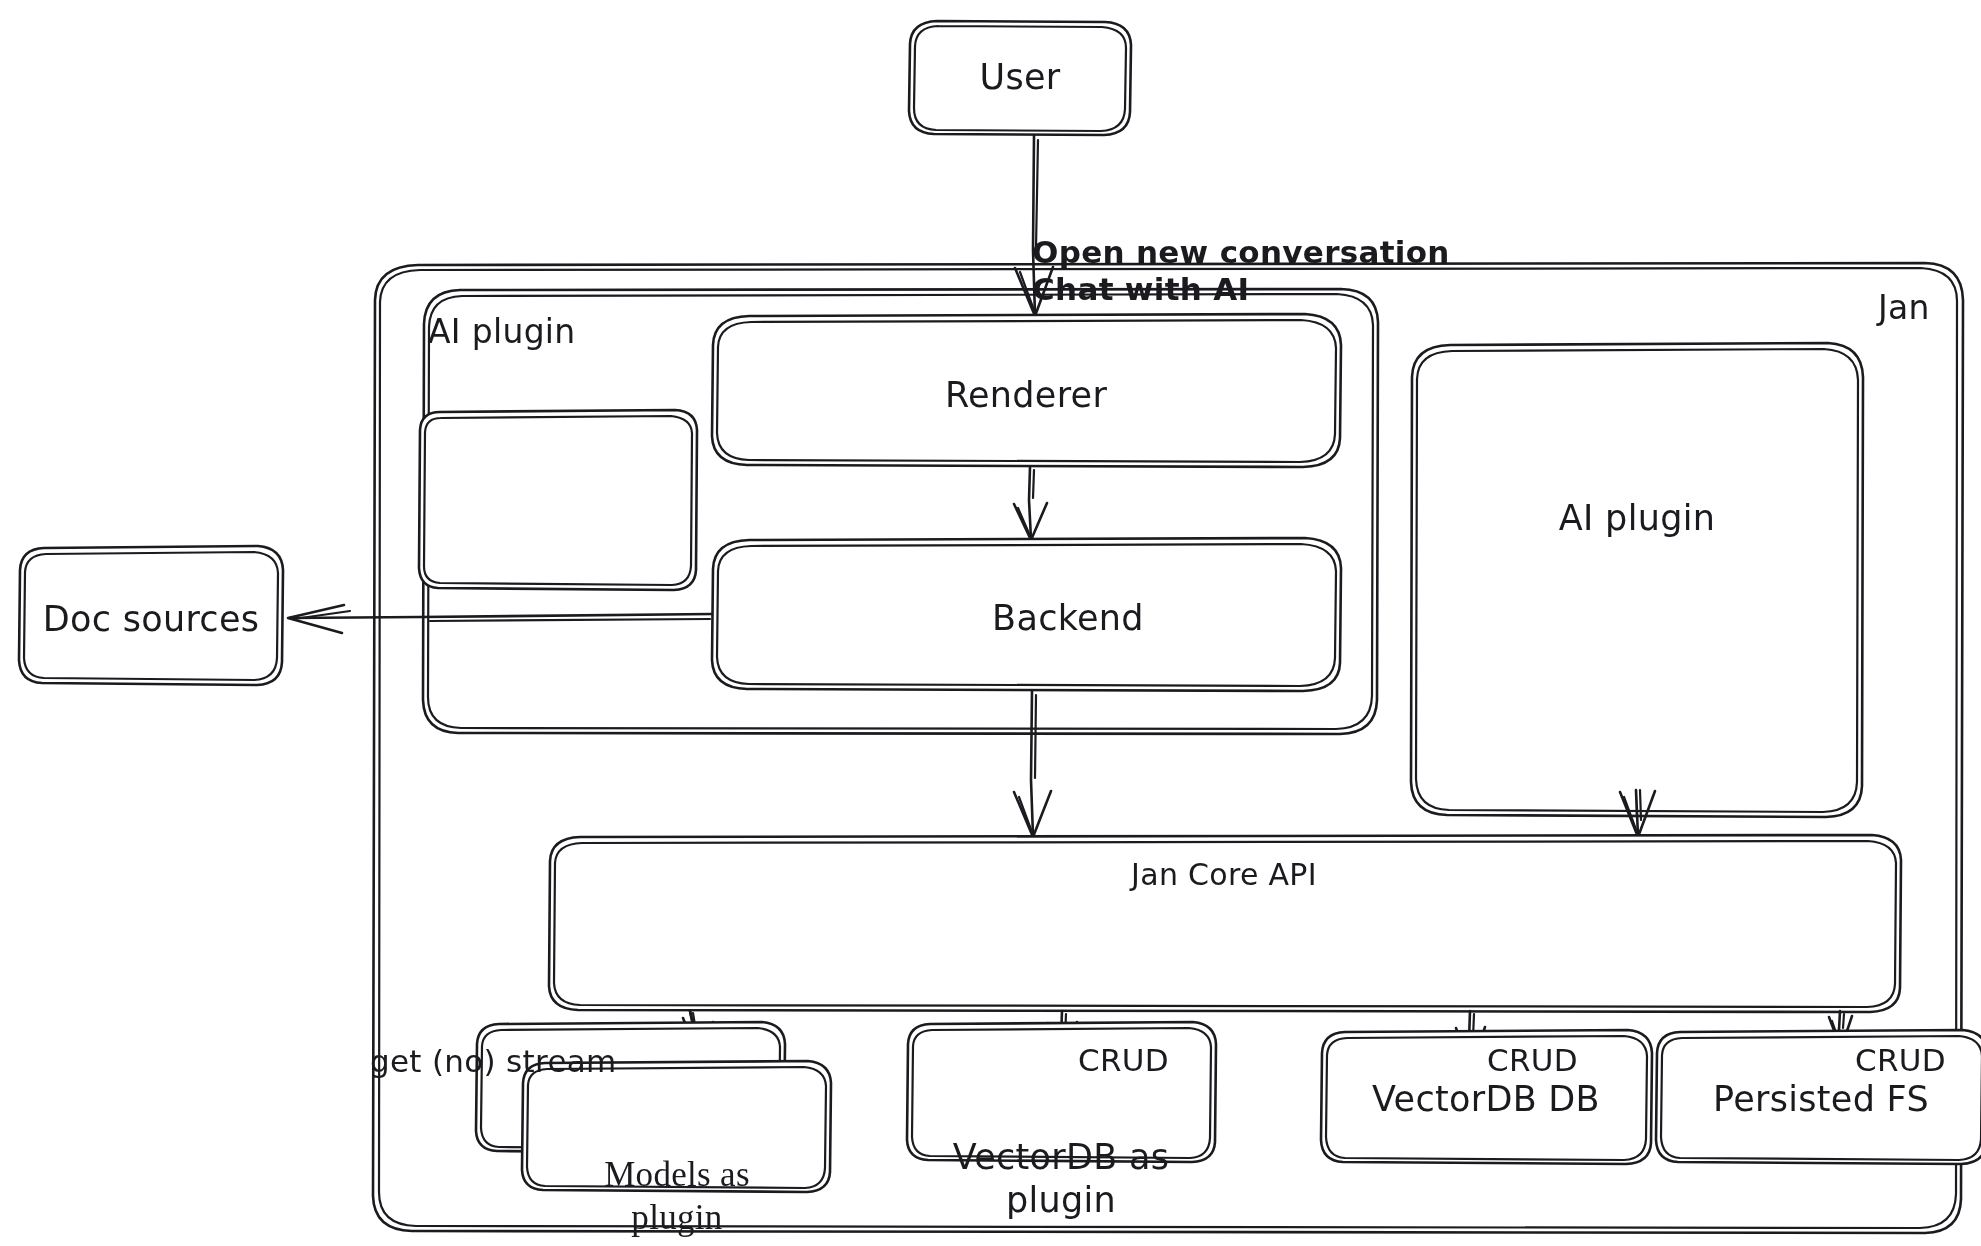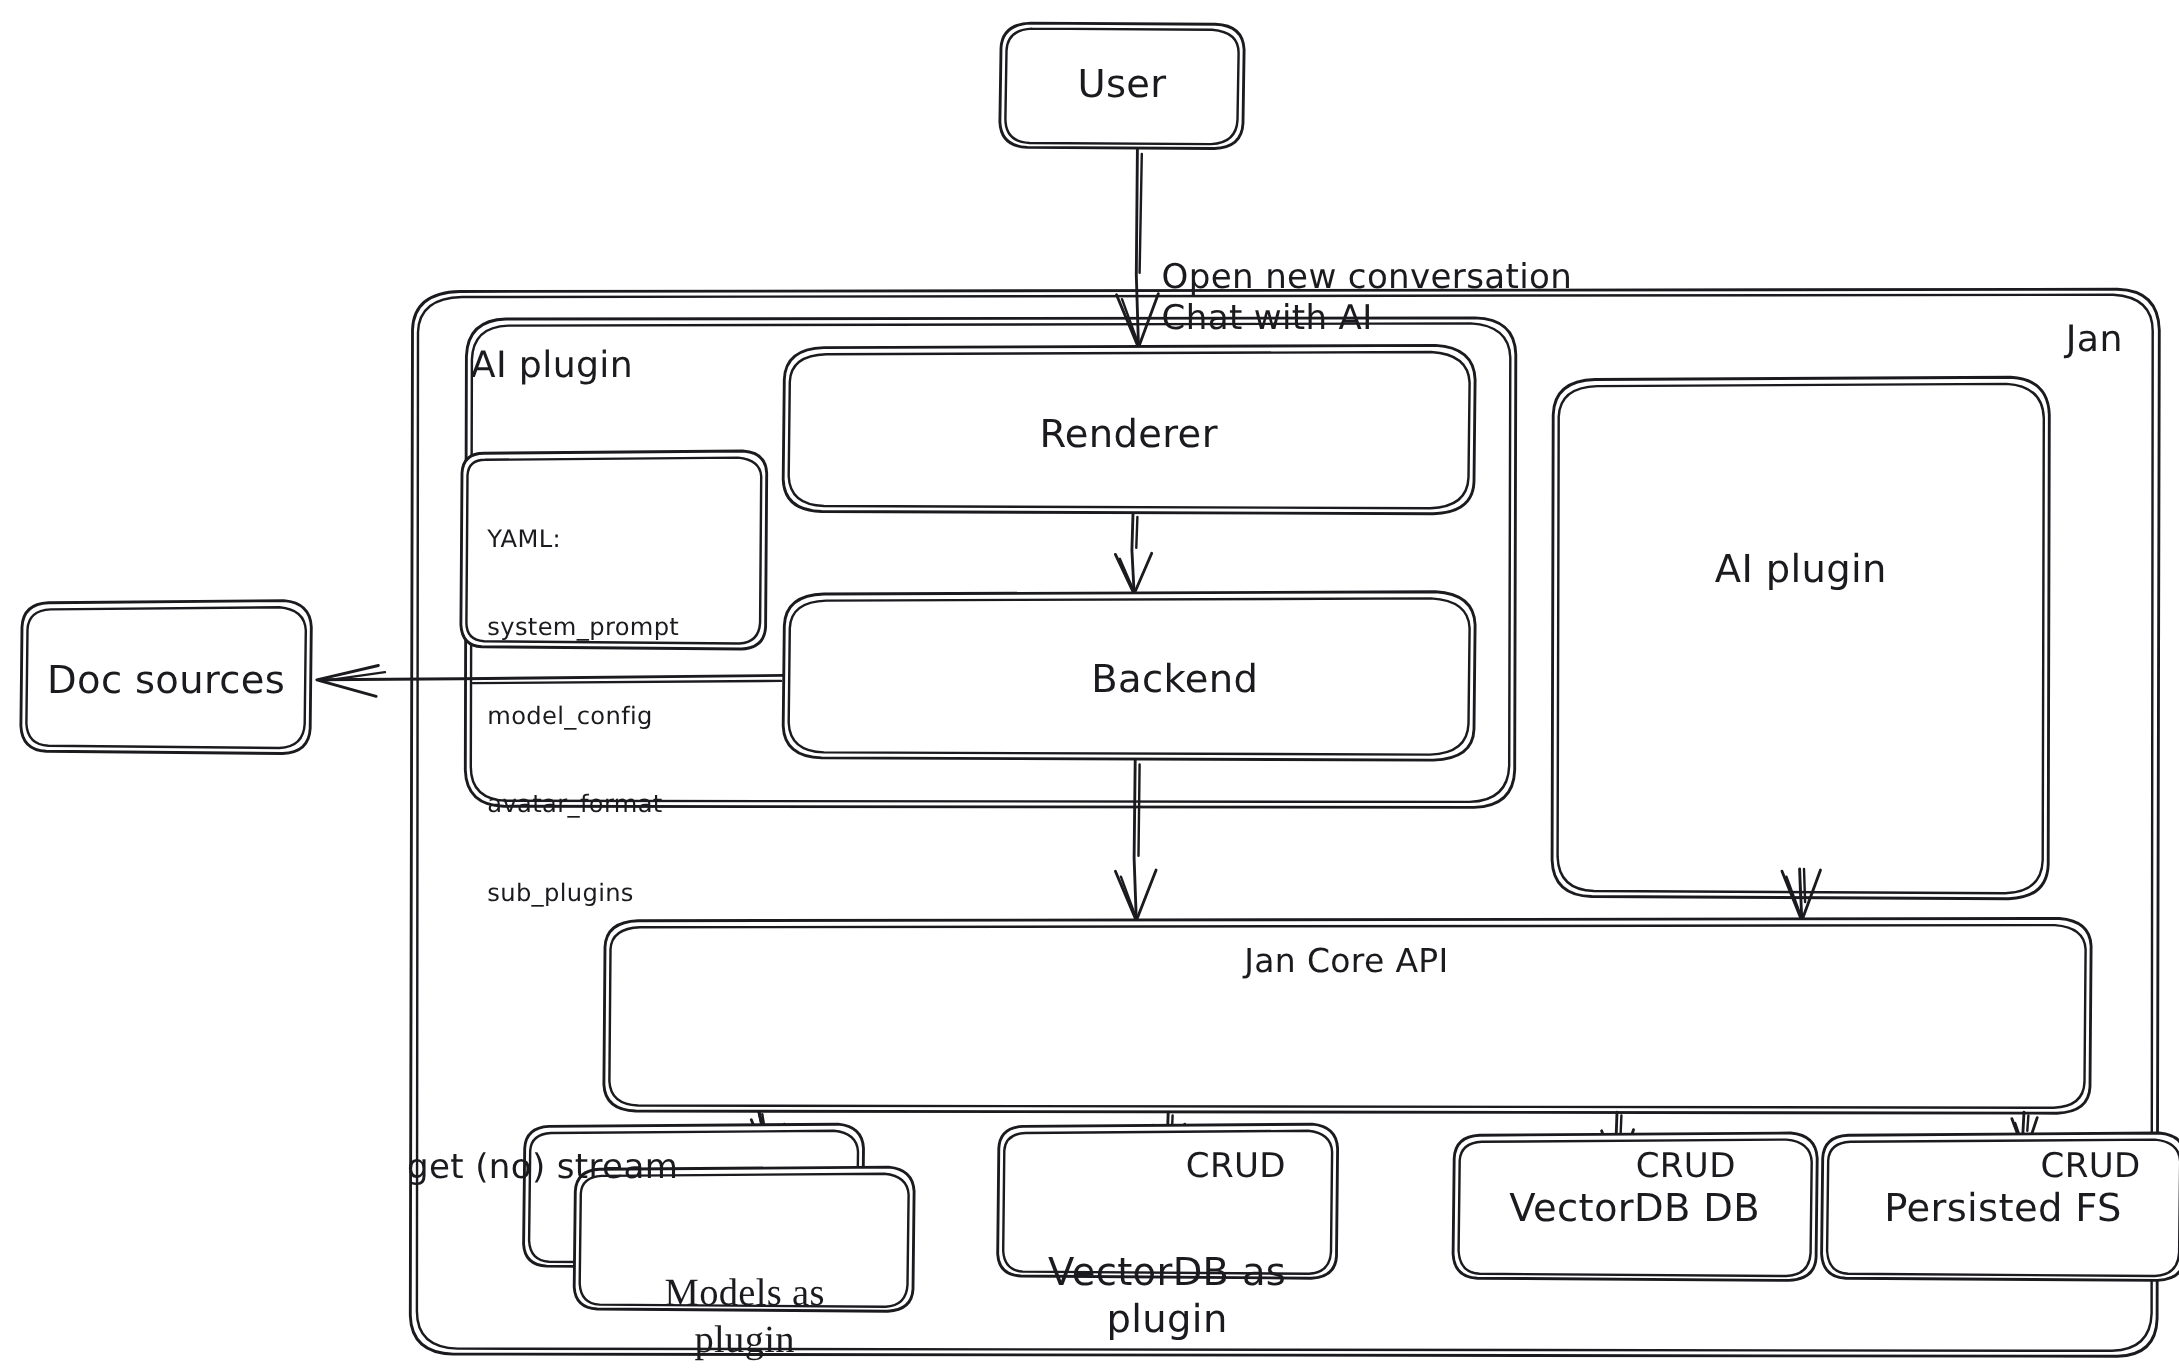--- a/index.html
+++ b/index.html
@@ -184,36 +184,29 @@
 
     <g>
       <path class="sf" d="M 1680 1032 L 1963 1030 Q 1986 1032 1987 1053 L 1986 1143 Q 1985 1163 1961 1164 L 1678 1162 Q 1657 1161 1656 1140 L 1657 1053 Q 1658 1033 1680 1032 Z"></path>
       <path class="s2" d="M 1682 1038 L 1959 1036 Q 1981 1038 1982 1056 L 1981 1139 Q 1980 1159 1959 1160 L 1680 1158 Q 1662 1157 1661 1137 L 1662 1055 Q 1663 1039 1682 1038"></path>
     </g>
 
   </svg>
 
   <div class="lbl t-node center" style="left:1020px; top:56px;">User</div>
 
-  <div class="lbl t-edge left" style="left:1056px; top:158px;">
+  <div class="lbl t-edge left" style="left:1032px; top:158px;font-weight:bold;">
     <div>Open new conversation
 Chat with AI</div>
   </div>
 
   <div class="lbl t-group left" style="left:428px; top:312px;">AI plugin</div>
 
   <div class="lbl t-group left" style="left:1878px; top:288px;">Jan</div>
 
-  <div class="lbl t-yaml left" style="left:443px; top:424px;">
-    <div>YAML:</div>
-    <div>system_prompt</div>
-    <div>model_config</div>
-    <div>avatar_format</div>
-    <div>sub_plugins</div>
-  </div>
 
   <div class="lbl t-node center" style="left:1026px; top:374px;">Renderer</div>
 
   <div class="lbl t-node center" style="left:1026px; top:597px;margin-left:42px;">Backend</div>
 
   <div class="lbl t-node center" style="left:1637px; top:497px;">AI plugin</div>
 
   <div class="lbl t-node center" style="left:151px; top:598px;">Doc sources</div>
 
   <div class="lbl t-api center" style="left:1224px; top:857px;">Jan Core API</div>

